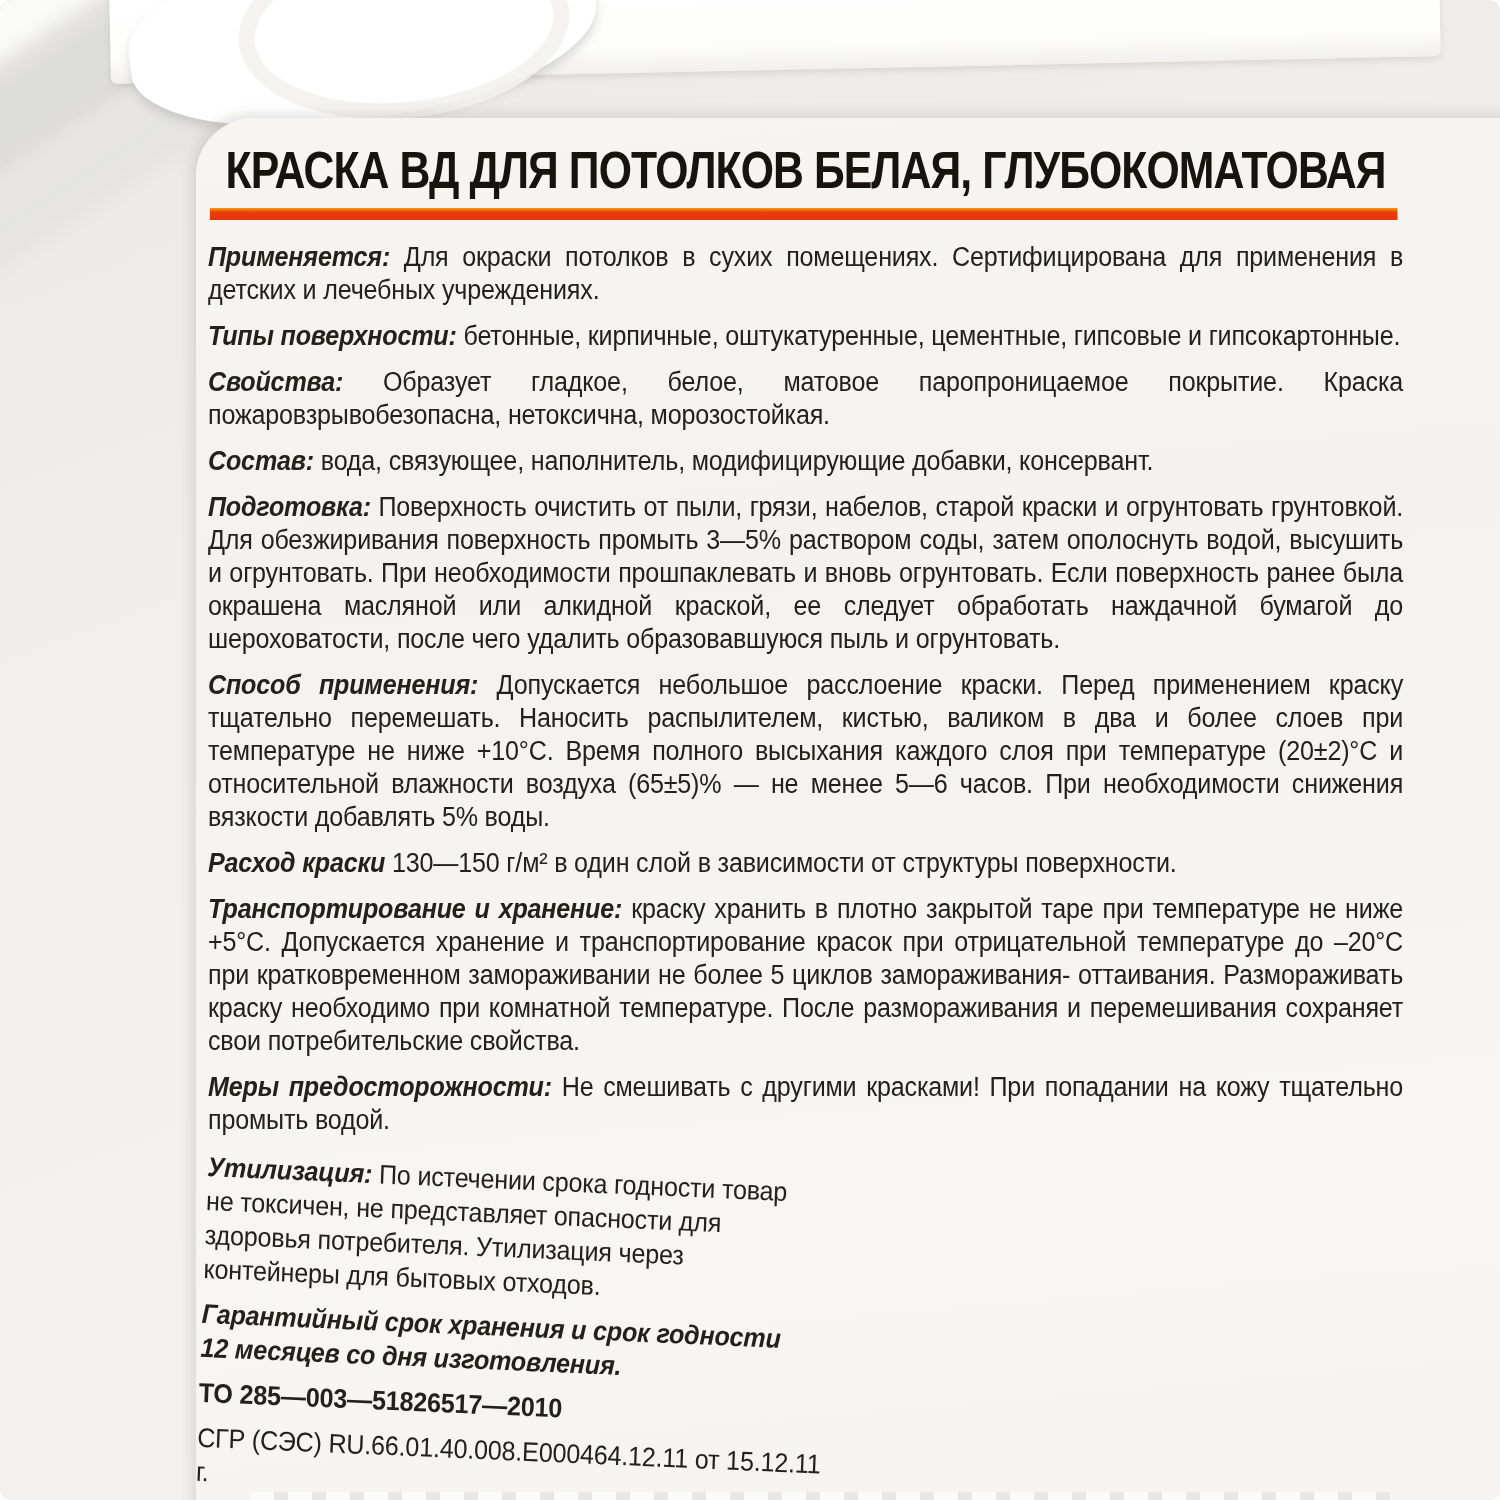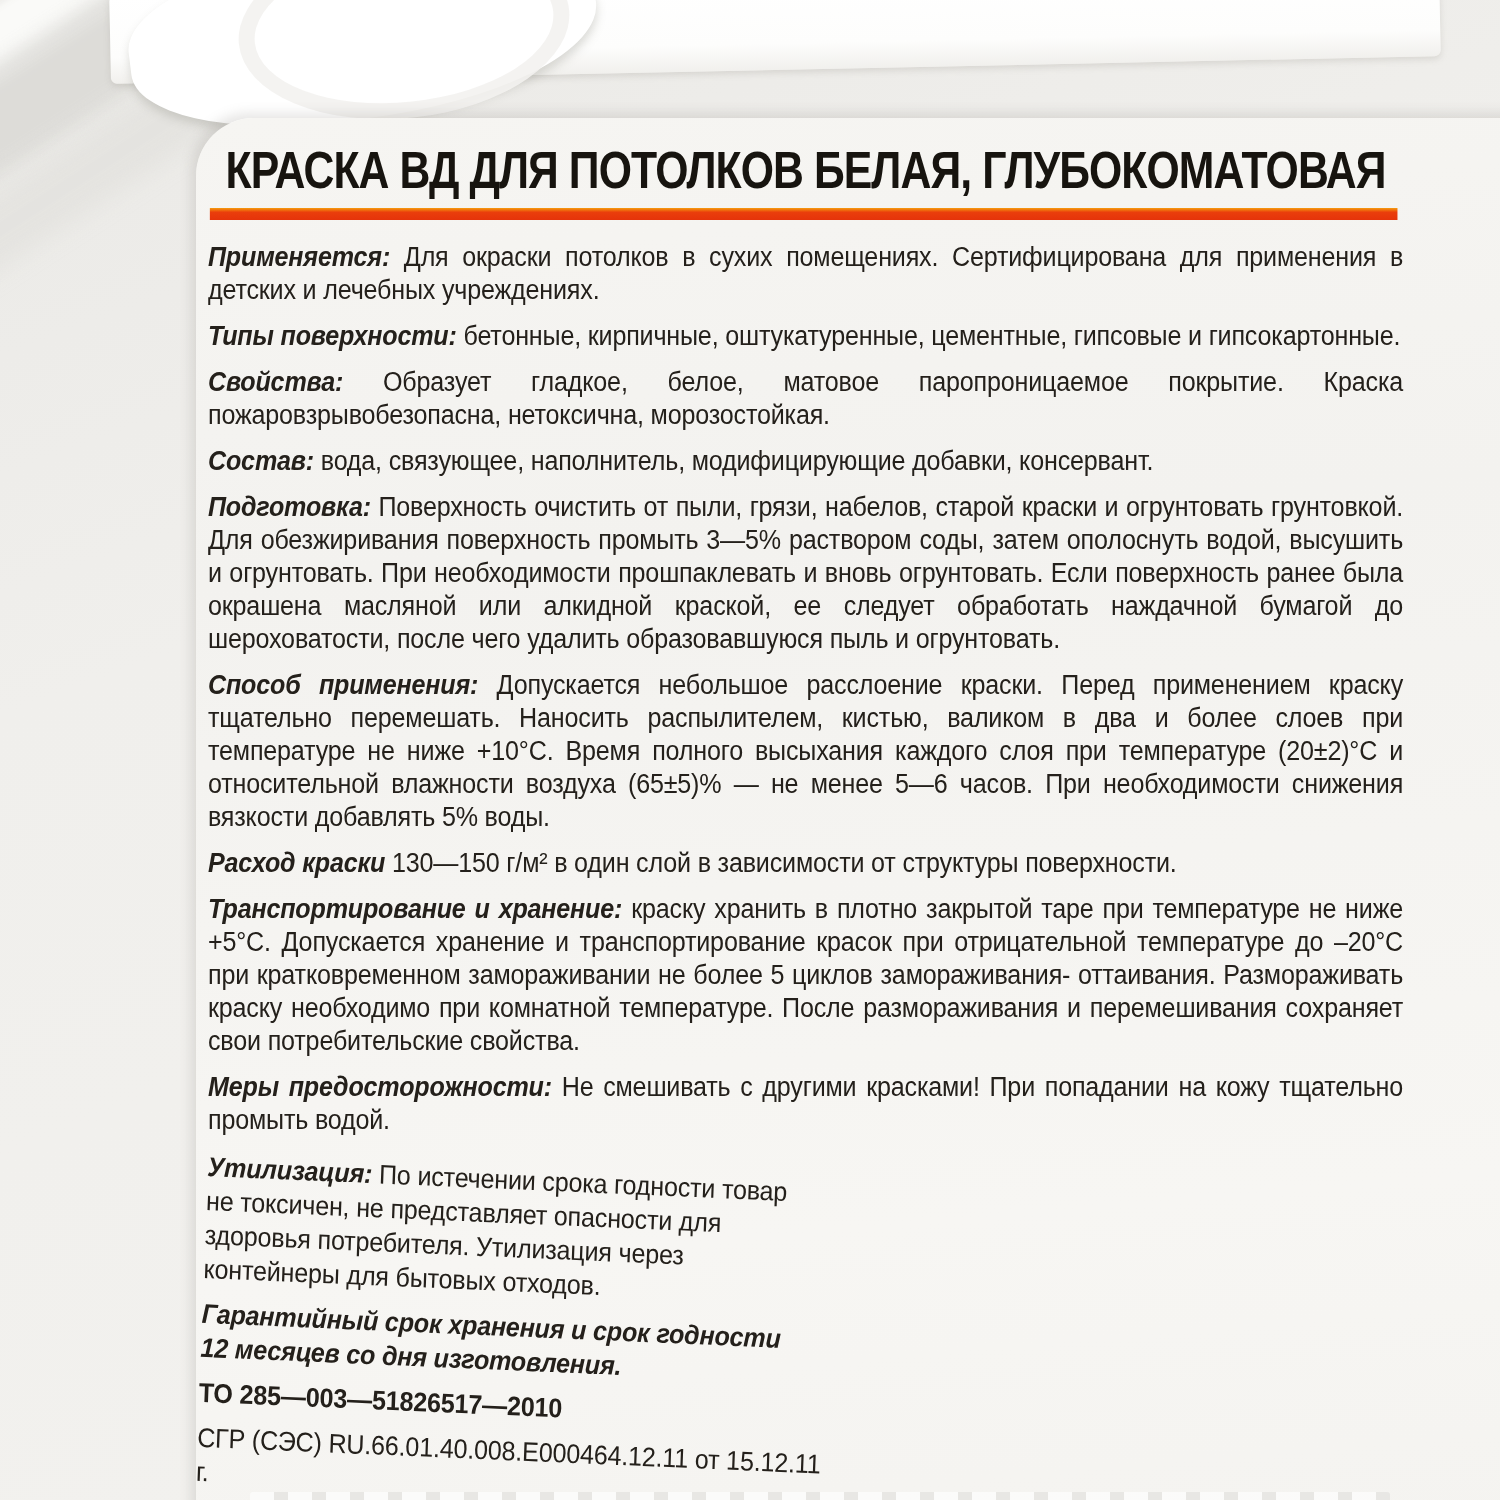--- a/index.html
+++ b/index.html
@@ -1,19 +1,20 @@
 <!DOCTYPE html>
 <html><head>
 <meta charset="utf-8">
 <style>
   html,body{margin:0;padding:0;}
   .page{
     position:relative;width:1500px;height:1500px;overflow:hidden;
     background:linear-gradient(160deg,#eae9e6 0%,#f0efec 35%,#f3f2ef 100%);
     font-family:"Liberation Sans",sans-serif;
+    border-radius:10px;
   }
   
   .lid-band{
     position:absolute;left:110px;top:-18px;width:1330px;height:88px;
     background:linear-gradient(180deg,#ffffff 0%,#fdfdfc 70%,#f1f0ed 100%);
     transform:rotate(-1.2deg);border-radius:6px;
     box-shadow:0 3px 6px rgba(150,148,140,.25);
   }
   .handle-blob{
     position:absolute;left:128px;top:-52px;width:470px;height:170px;

